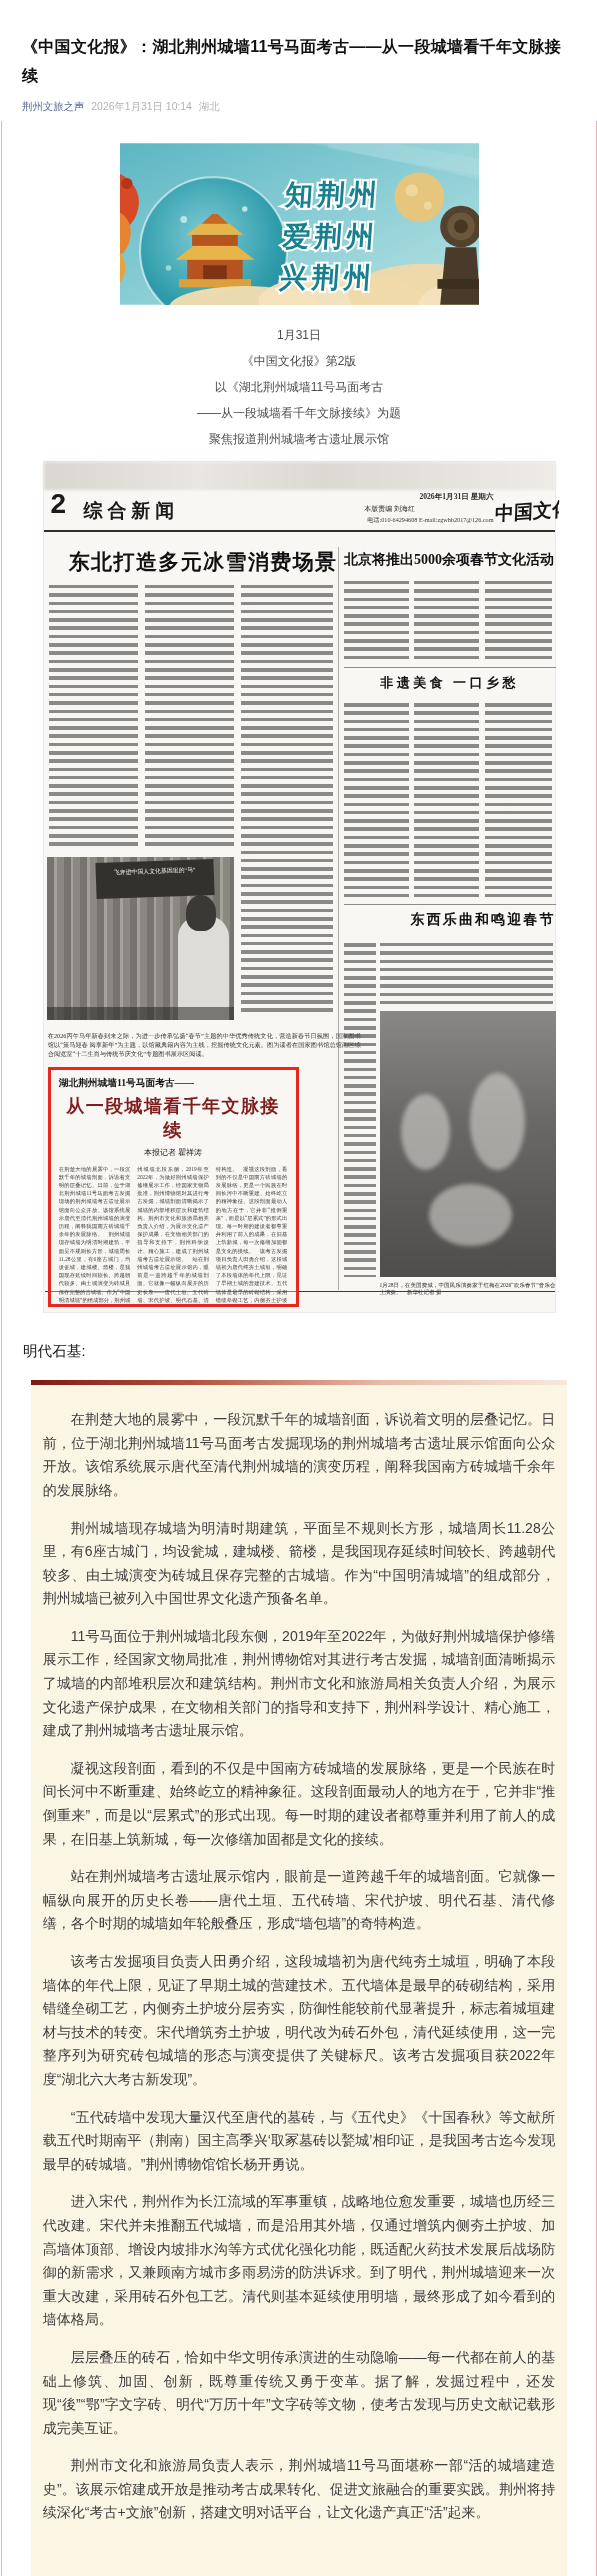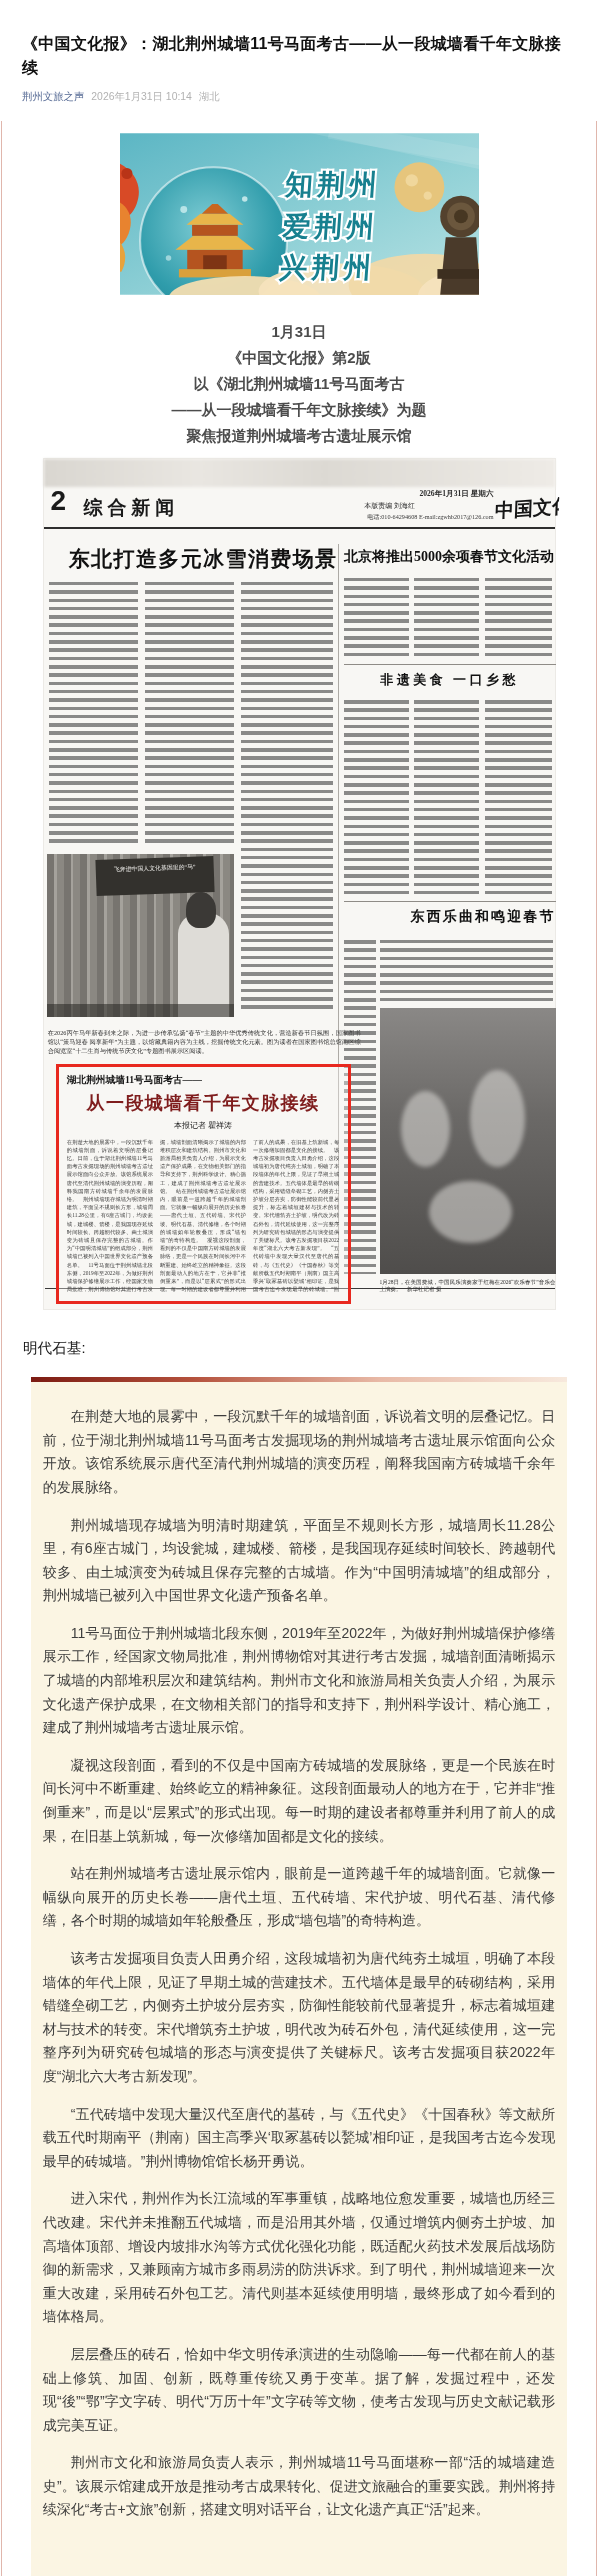--- a/index.html
+++ b/index.html
@@ -9,31 +9,31 @@
     font-family:"Liberation Sans",sans-serif;
     -webkit-font-smoothing:antialiased;
   }
   
   .edge-line{position:absolute;top:121px;bottom:0;width:1.4px;background:rgba(186,94,72,.45);z-index:5;}
   .edge-line.left{left:0.7px;}
   .edge-line.right{right:0.7px;}
 
   
   .hdr{padding:21px 22px 0 22px;}
-  .title{font-size:16px;line-height:24px;font-weight:700;color:#111;letter-spacing:0.3px;}
+  .title{font-size:16px;line-height:29px;font-weight:700;color:#111;letter-spacing:0.3px;}
   .byline{margin-top:9.7px;font-size:10.4px;display:flex;gap:7px;align-items:center;}
   .account{color:#576b95;}
   .meta{color:#b2b2b2;}
 
   
   .banner-wrap{width:359px;height:162px;margin:29px auto 0 auto;position:relative;overflow:hidden;}
   .banner-wrap svg{display:block;}
 
   
-  .intro{margin-top:24px;text-align:center;color:#4c4c4c;font-size:15px;line-height:26px;font-weight:bold;}
+  .intro{margin-top:17px;text-align:center;color:#4c4c4c;font-size:12px;line-height:26px;}
 
   
   .np{position:relative;width:513px;height:852px;margin:8.3px auto 0 auto;
       background:#f8f7f4;border:0.7px solid #eceae6;box-sizing:border-box;
       font-family:"Liberation Serif",serif;color:#222;}
   .np *{box-sizing:border-box;}
   .np .blur-strip{position:absolute;left:0;top:0;width:100%;height:28px;
       background:linear-gradient(90deg,#d9d6d0 0%,#e9e6e1 30%,#dcd9d3 55%,#eeebe6 100%);
       filter:blur(1.4px);}
   .np .pageno{position:absolute;left:7px;top:26px;font-size:28px;font-weight:700;font-family:"Liberation Sans",sans-serif;color:#1a1a1a;}
@@ -71,21 +71,21 @@
       text-align:justify;color:#2f2f2f;}
 
   
   .photo2{position:absolute;left:336px;top:549px;width:176px;height:266px;overflow:hidden;
       background:linear-gradient(180deg,#8a8886 0%,#6b6967 40%,#4f4d4b 100%);}
   .photo2 .spot{position:absolute;border-radius:50%;background:rgba(222,220,216,.55);filter:blur(2.1px);}
   .np .caption2{position:absolute;left:336px;top:820px;width:176px;font-size:5.5px;line-height:7.6px;
       text-align:justify;color:#2c2c2c;}
 
   
-  .redbox{position:absolute;left:12px;top:605px;width:295px;height:240px;border:3.5px solid #e8281e;
+  .redbox{position:absolute;left:4px;top:605px;width:251px;height:240px;border:3.5px solid #e8281e;
       background:rgba(248,247,244,.35);z-index:3;padding:4.2px 8.3px;overflow:hidden;}
   .redbox .kicker{font-size:9.7px;font-weight:700;color:#141414;margin-top:2.8px;}
   .redbox .headline{font-size:18px;font-weight:700;text-align:center;letter-spacing:1.4px;color:#7f1d1d;margin-top:4.2px;}
   .redbox .by{font-size:8px;text-align:center;margin-top:5.5px;color:#222;}
   .redbox .cols{margin-top:6.2px;column-count:3;column-gap:7px;font-size:5.3px;line-height:8.2px;
       text-align:justify;color:#3b3b3b;height:157px;overflow:hidden;}
 
   
   .fulltext-label{margin:29px 0 0 23px;font-size:14.6px;color:#161616;}
   .article{position:relative;margin:19.4px 31px 0 31px;min-height:1199px;background:#fbf5e3;

